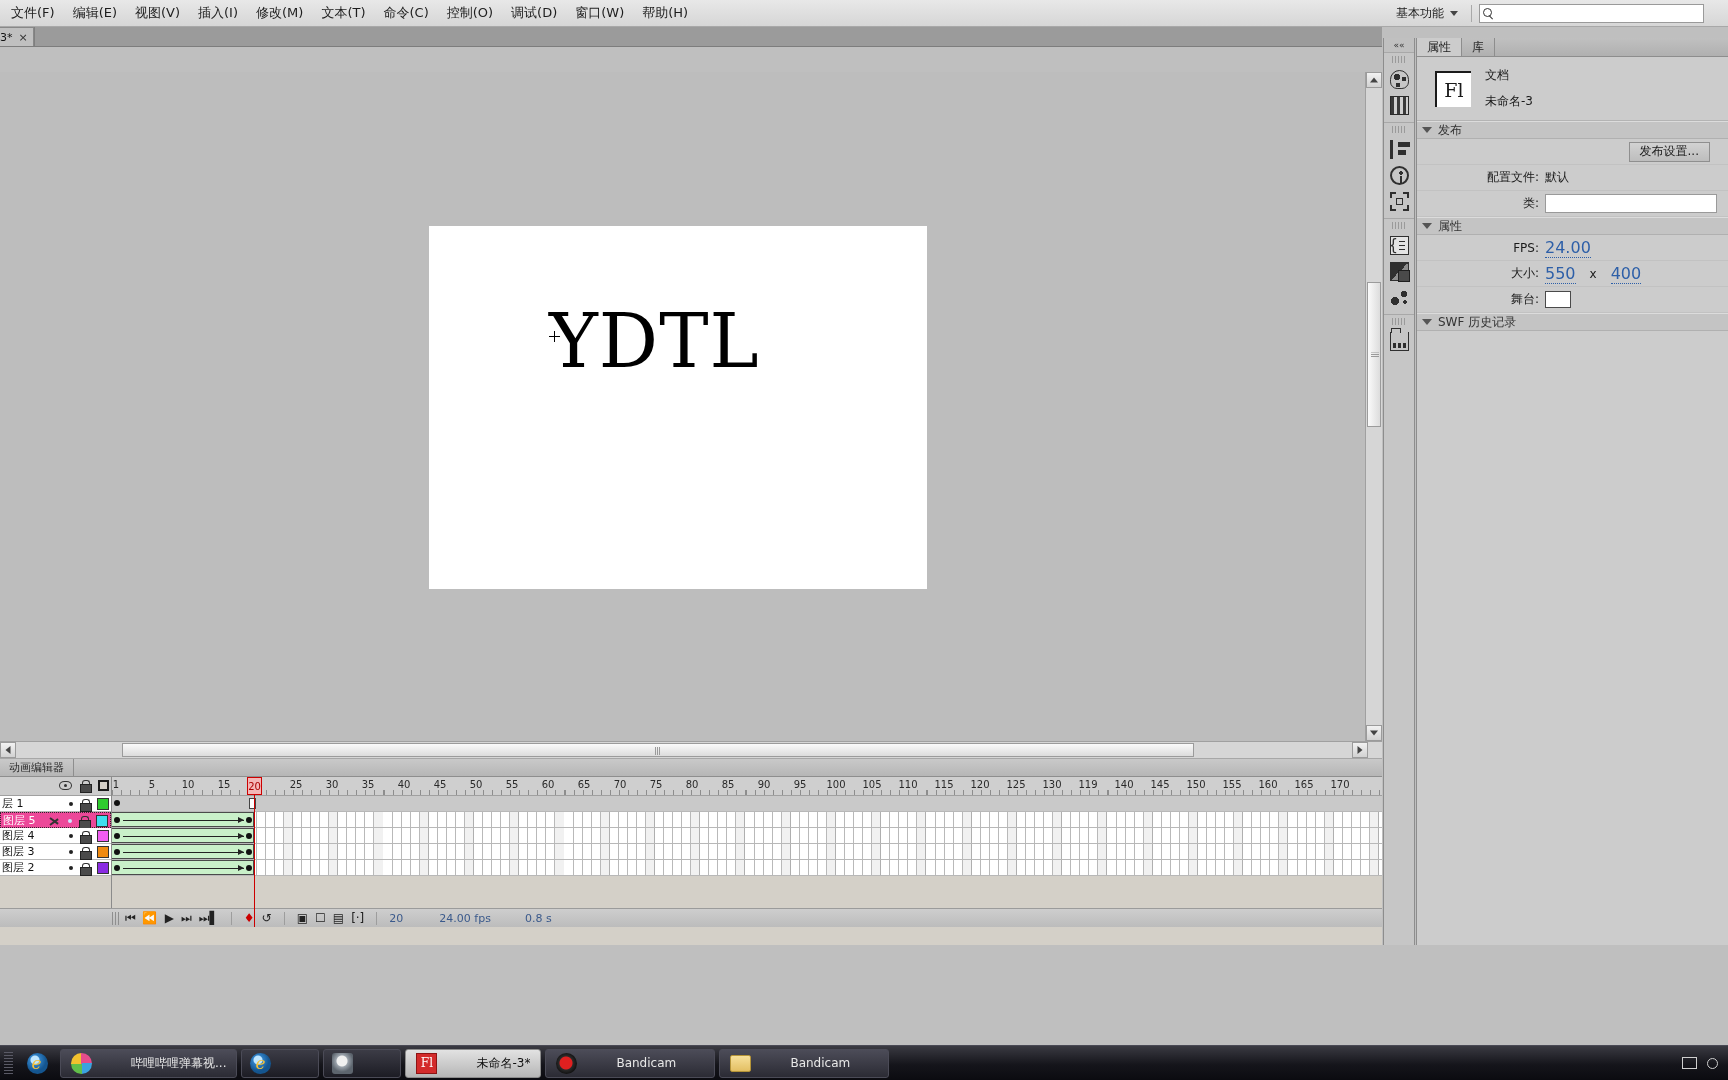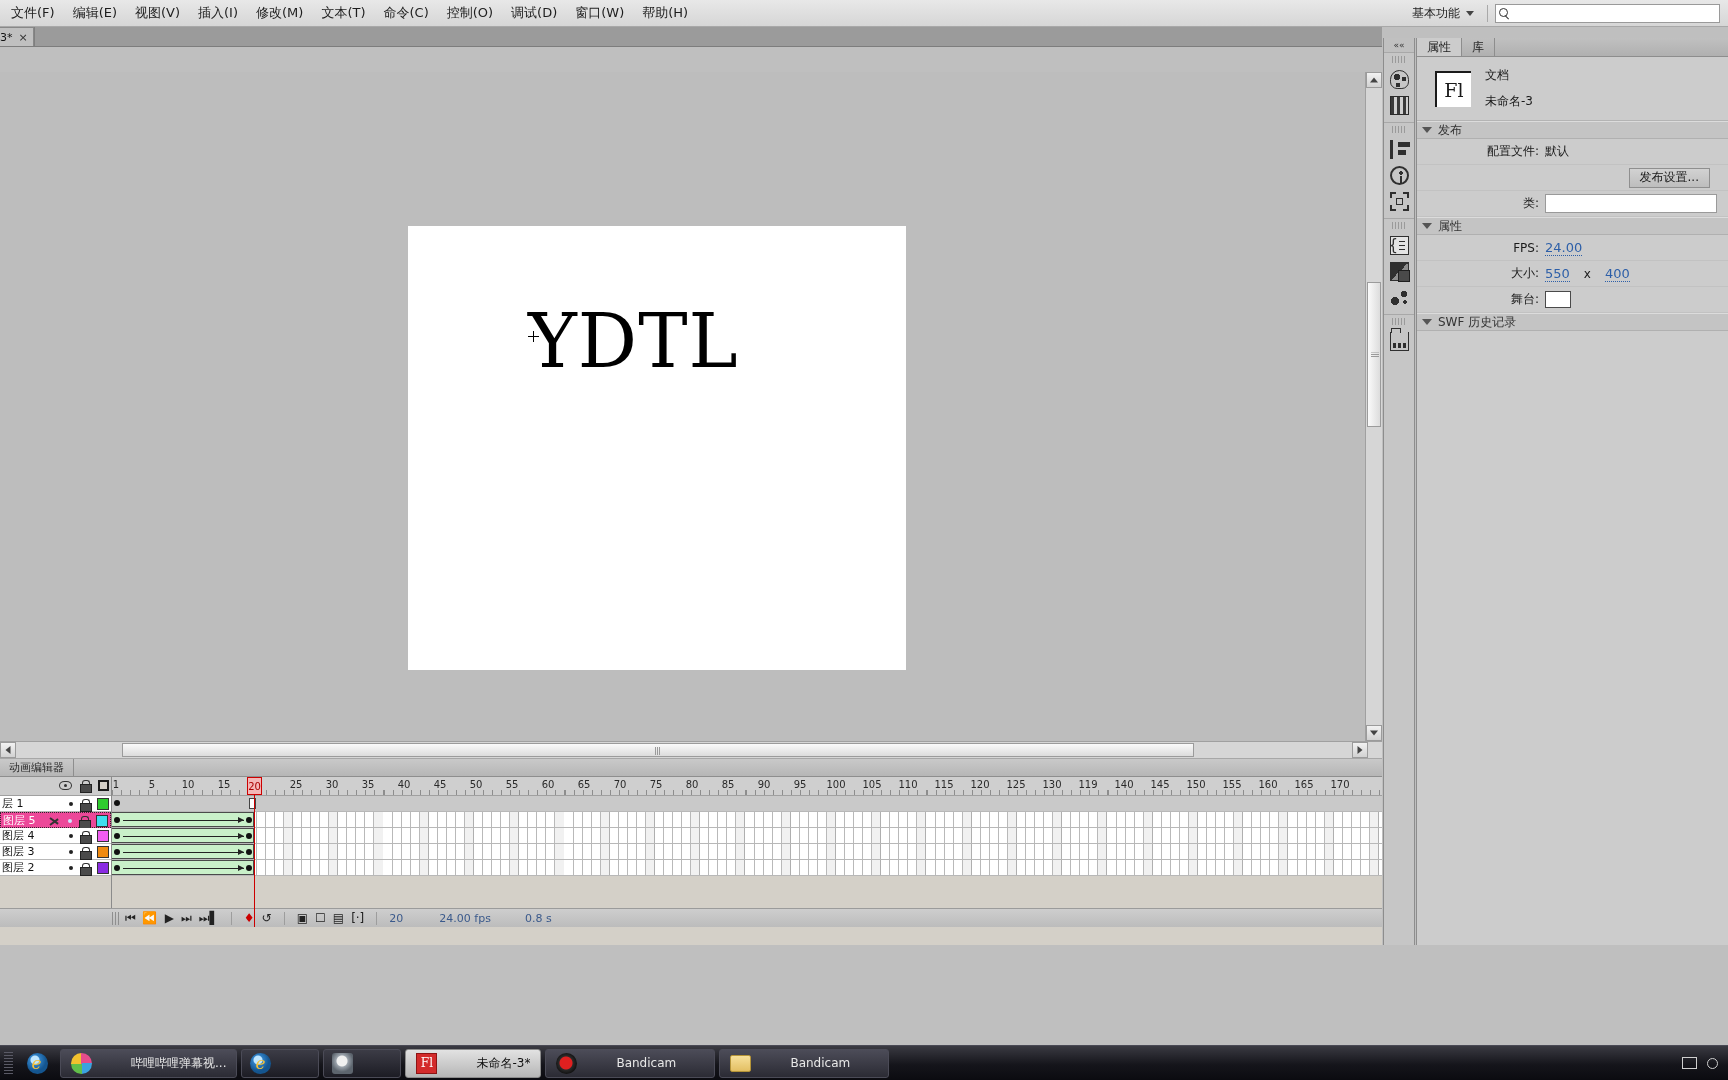--- a/index.html
+++ b/index.html
@@ -19,21 +19,21 @@
     border-bottom: 1px solid #a8a8a8;
     display: flex; align-items: center;
   }
   .menu-items { display: flex; align-items: center; padding-left: 2px; }
   .menu-item {
     padding: 4px 9px; font-size: 13px; color: #1d1d1d; white-space: nowrap;
     cursor: default;
   }
   .menubar-right {
     margin-left: auto; display: flex; align-items: center; height: 27px;
-    padding-right: 8px;
+    padding-right: 24px;
   }
   .workspace-btn {
     display: flex; align-items: center; gap: 6px;
     font-size: 12px; color: #1d1d1d; padding: 3px 6px;
   }
   .caret-dn {
     width: 0; height: 0; border-left: 4px solid transparent;
     border-right: 4px solid transparent; border-top: 5px solid #444;
   }
   .mb-sep { width: 1px; height: 17px; background: #a9a9a9; margin: 0 7px; }
@@ -116,21 +116,21 @@
     display: flex; align-items: center; justify-content: space-between;
     padding: 0 4px; font-size: 12px; color: #111; margin-left: 4px;
   }
 
   
   .stage-area {
     position: absolute; left: 0; top: 72px; width: 1365px; height: 669px;
     background: #bdbdbd; overflow: hidden;
   }
   .stage-canvas {
-    position: absolute; left: 408px; top: 154px; width: 498px; height: 444px;
+    position: absolute; left: 429px; top: 154px; width: 498px; height: 363px;
     background: #ffffff;
   }
   .stage-text {
     position: absolute; left: 120px; top: 78px;
     font-family: "DejaVu Serif", "Liberation Serif", serif;
     font-size: 74px; color: #000; letter-spacing: 1px; line-height: 1;
   }
   .text-cursor {
     position: absolute; left: 120px; top: 105px; width: 11px; height: 11px;
   }
@@ -412,21 +412,21 @@
     height: 19px; background: #c8c8c8; border: 1px solid #9a9a9a;
     display: flex; align-items: center; padding: 0 5px; color: #3f3f3f; font-size: 12px;
   }
   .pfield.wide { width: 172px; }
   .pfield.white { background: #ffffff; color: #111; }
   .pbtn {
     height: 20px; background: linear-gradient(#d2d2d2,#bdbdbd); border: 1px solid #8f8f8f;
     display: flex; align-items: center; justify-content: center;
     font-size: 12px; color: #1a1a1a; padding: 0 10px;
   }
-  .linkval { color: #2d5fa8; border-bottom: 1px dotted #2d5fa8; font-size: 13px; }
+  .linkval { color: #2d5fa8; border-bottom: 1px dotted #2d5fa8; font-size: 16px; }
   .colorchip { width: 26px; height: 17px; background: #fff; border: 1px solid #4a4a4a; }
 
   
   .taskbar {
     position: absolute; left: 0; bottom: 0; width: 1728px; height: 35px;
     background: linear-gradient(#3a3a42, #15151b 55%, #0b0b10);
     border-top: 1px solid #4a4a55; display: flex; align-items: center;
   }
   .tb-grip { width: 9px; height: 22px; margin: 0 3px 0 4px;
     background: repeating-linear-gradient(#5a5a66 0 1px, transparent 1px 3px); }
@@ -761,26 +761,26 @@
         <span>文档</span>
         <span>未命名-3</span>
       </div>
     </div>
 
     <div class="sect-head">
       <span class="tw"></span>
       <span>发布</span>
     </div>
 
+    <div class="prow" style="justify-content:flex-end; padding-right:18px">
+      <div class="pbtn">发布设置...</div>
+    </div>
     <div class="prow">
       <span class="plabel">配置文件:</span>
       <span>默认</span>
-    </div>
-    <div class="prow" style="justify-content:flex-end; padding-right:18px">
-      <div class="pbtn">发布设置...</div>
     </div>
     <div class="prow">
       <span class="plabel">类:</span>
       <div class="pfield wide white">
         <span></span>
       </div>
     </div>
 
     <div class="sect-head">
       <span class="tw"></span>

